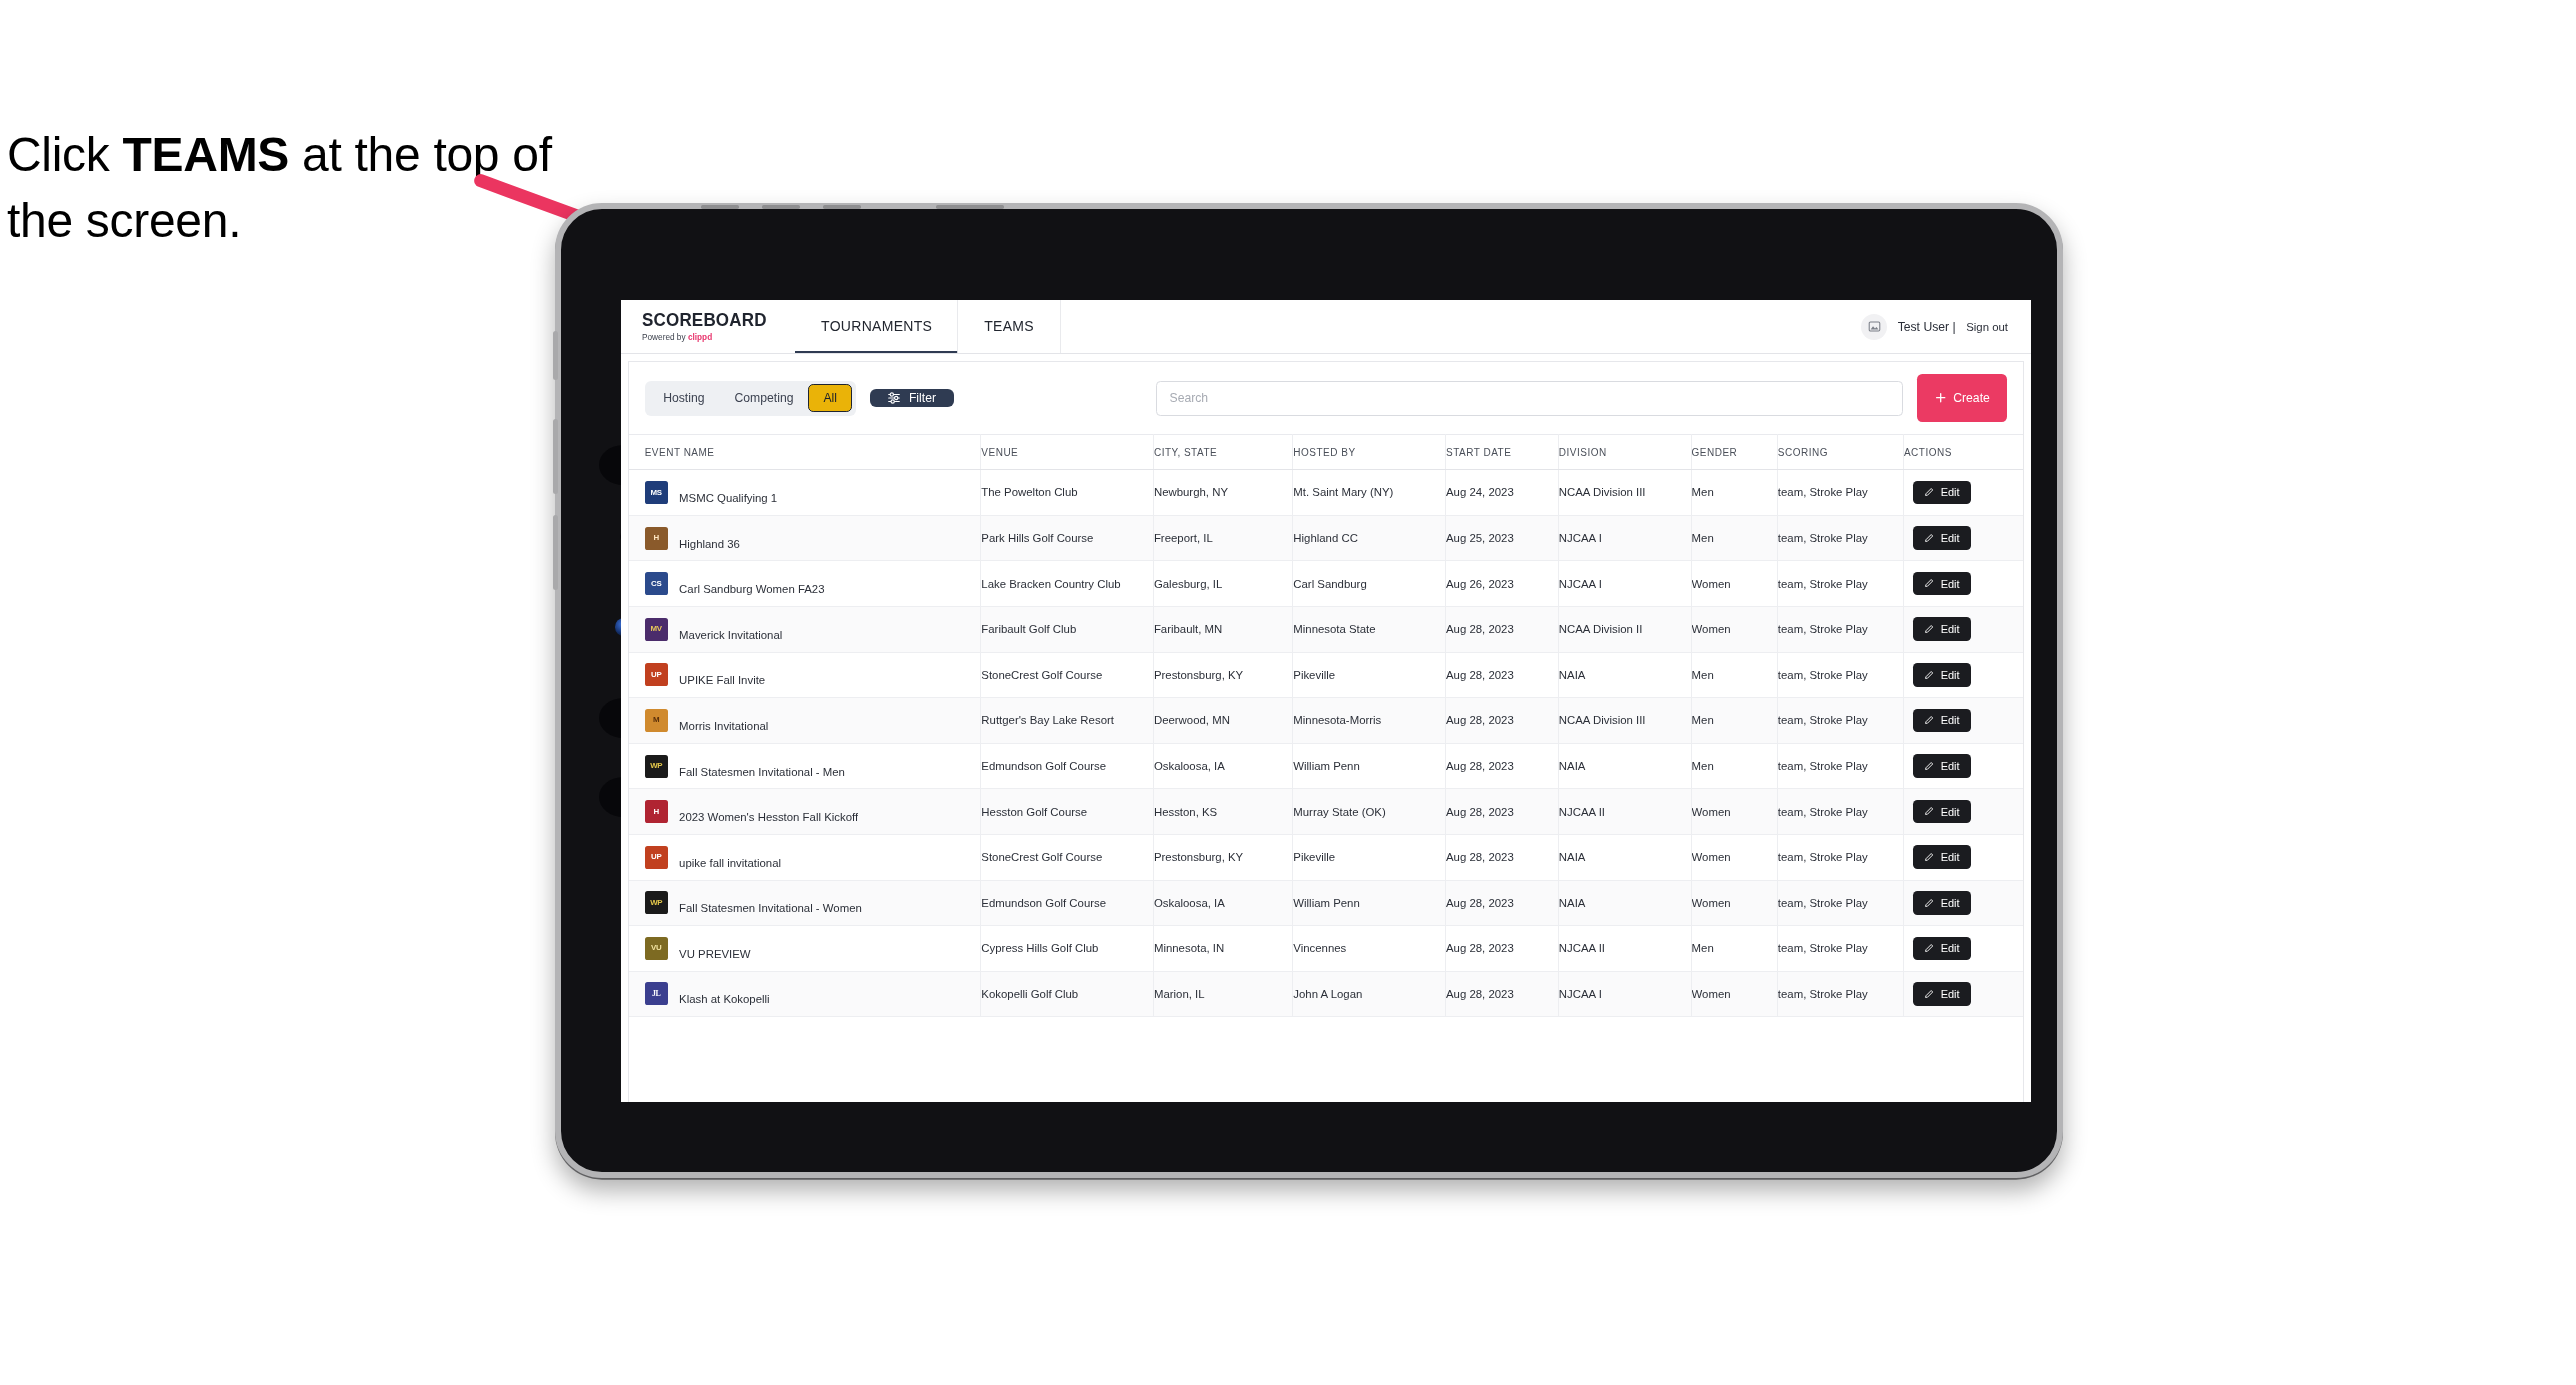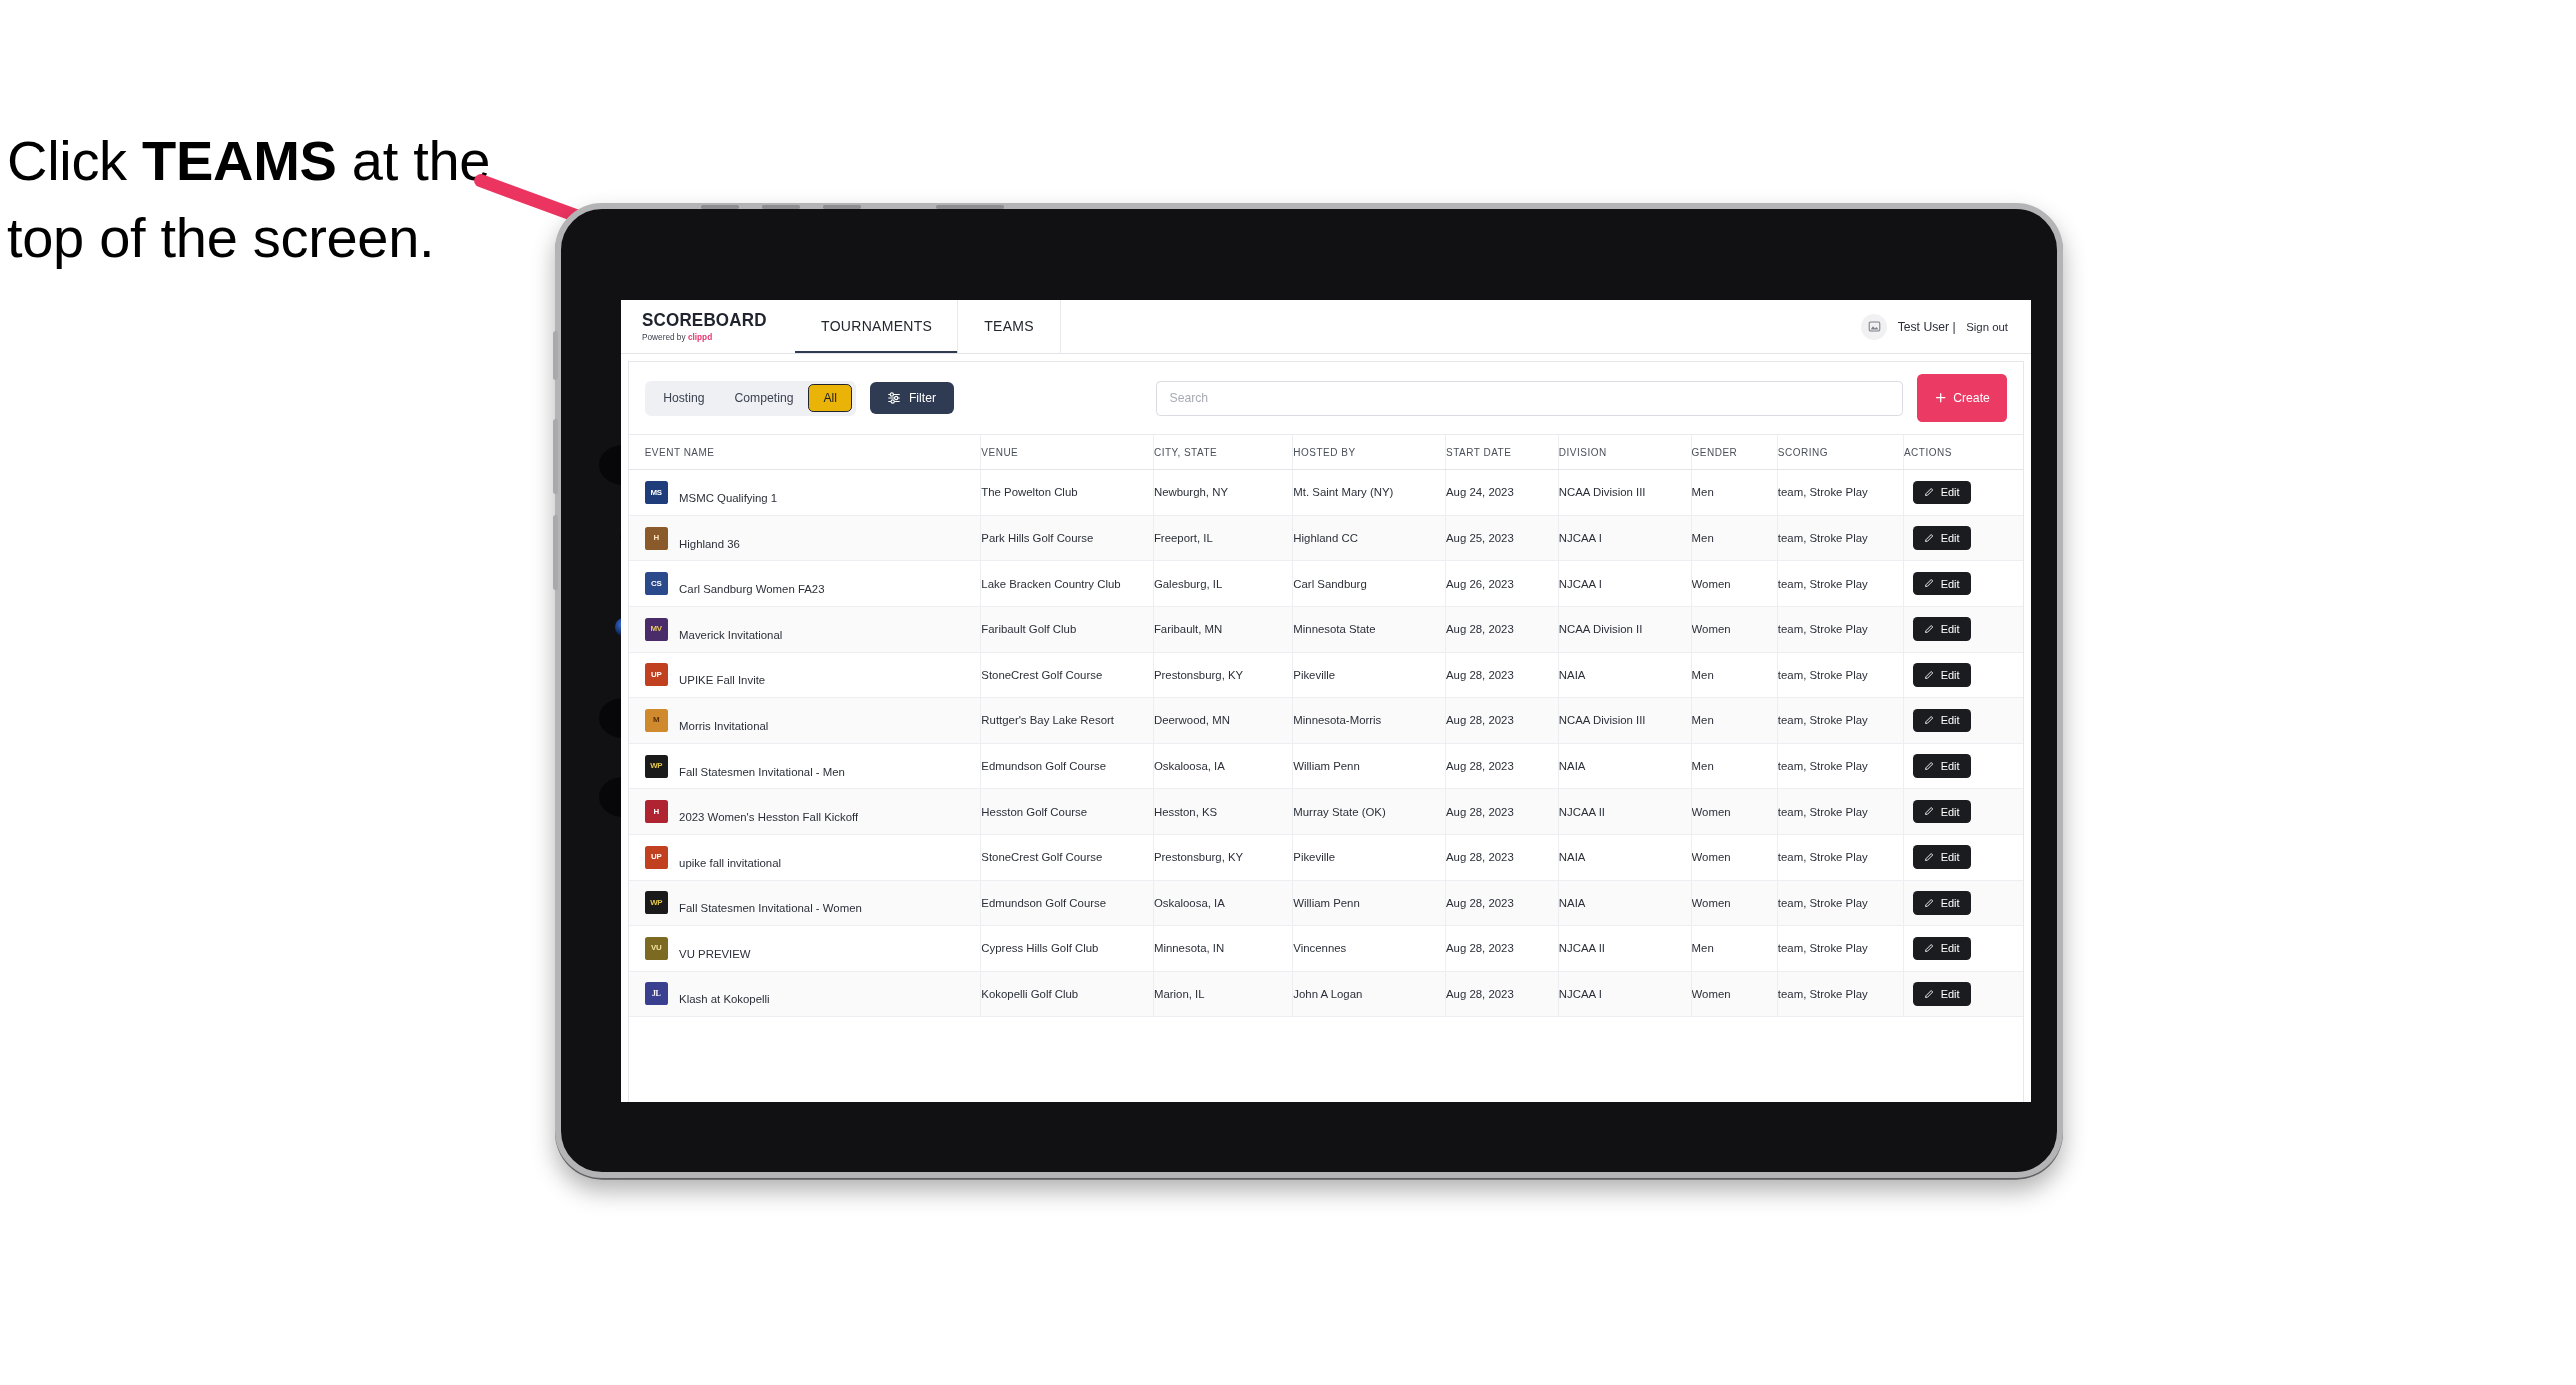--- a/index.html
+++ b/index.html
@@ -9,21 +9,21 @@
     font-family: "Liberation Sans", sans-serif;
     overflow: hidden;
   }
   .stage { position: relative; width: 2576px; height: 1386px; }
 
   
   .caption {
     position: absolute;
     left: 7px; top: 122px;
     width: 559px;
-    font-size: 56px;
+    font-size: 48px;
     line-height: 1.38;
     color: #000000;
     letter-spacing: -0.3px;
   }
   .caption b { font-weight: 700; }
 
   
   .arrow { position: absolute; left: 472px; top: 170px; width: 489px; height: 210px; }
 
   
@@ -148,21 +148,21 @@
     padding: 0 14px; font-size: 12.2px; color: #3c4250;
     border-radius: 5.2px; cursor: pointer;
     background: transparent; border: 1.3px solid transparent;
   }
   .seg.selected {
     background: #eab308; border-color: #1e2430; color: #1b202b;
     font-weight: 400;
   }
   .filter-btn {
     display: flex; align-items: center; gap: 7.9px;
-    height: 32px; padding: 0 17.5px;
+    height: 18px; padding: 0 17.5px;
     background: #2f3b52; color: #ffffff;
     border-radius: 6.1px; font-size: 12.2px; cursor: pointer;
     border: none;
   }
   .filter-btn svg { display: block; }
 
   .search-wrap { flex: 1; display: flex; justify-content: flex-end; }
   .search-input {
     width: 747px; height: 35px;
     border: 0.9px solid #d9dbe0; border-radius: 4.4px;

